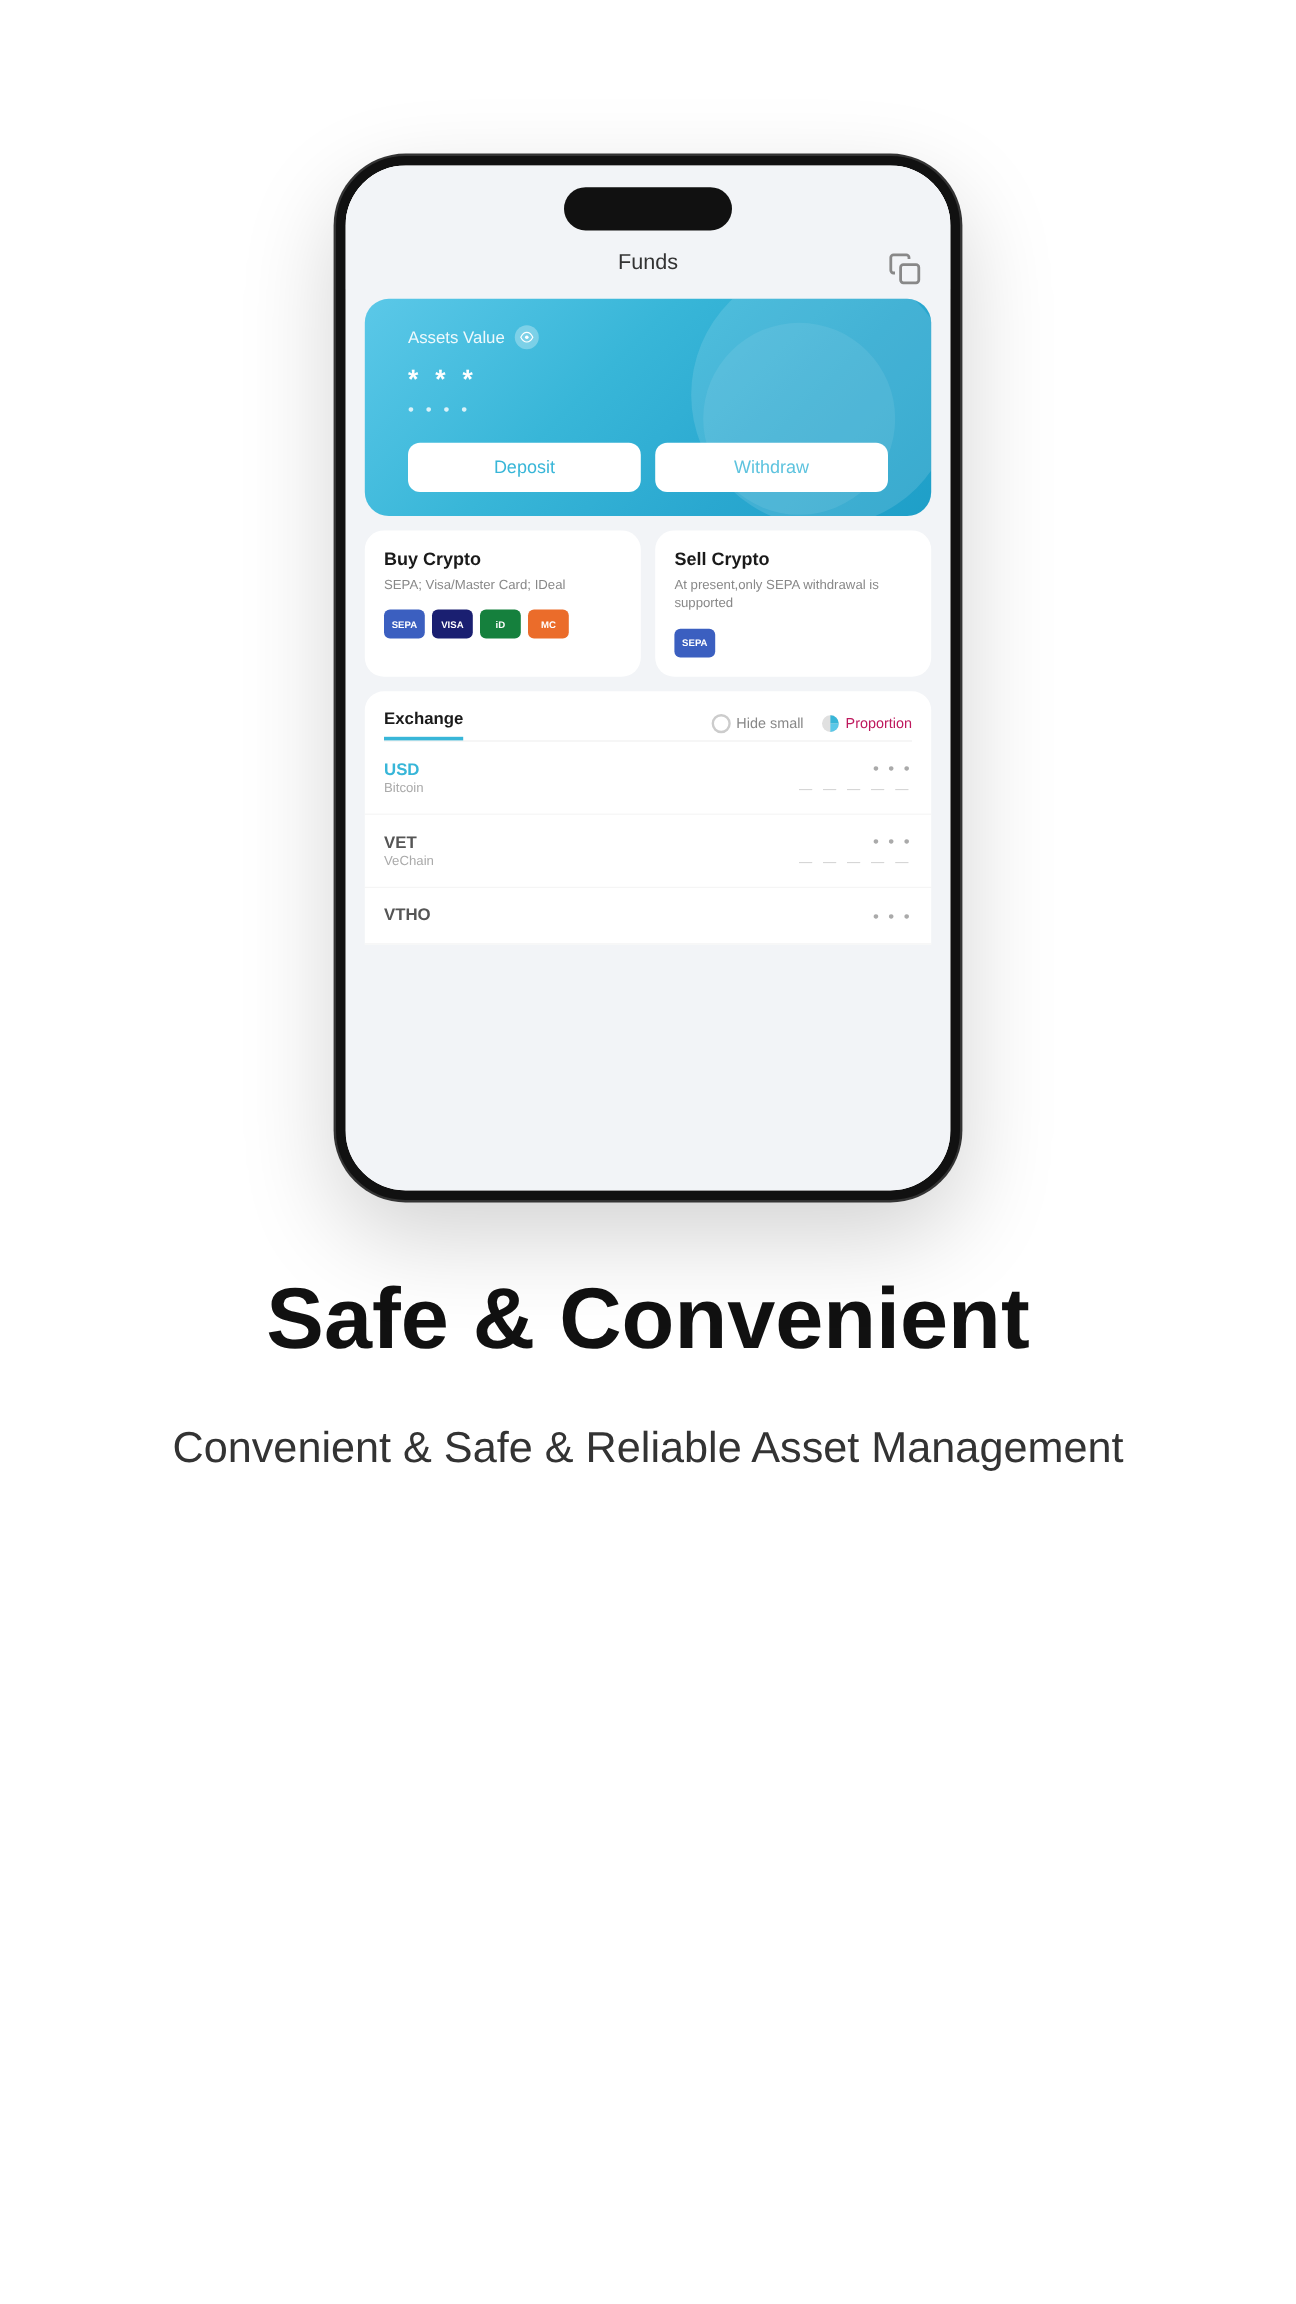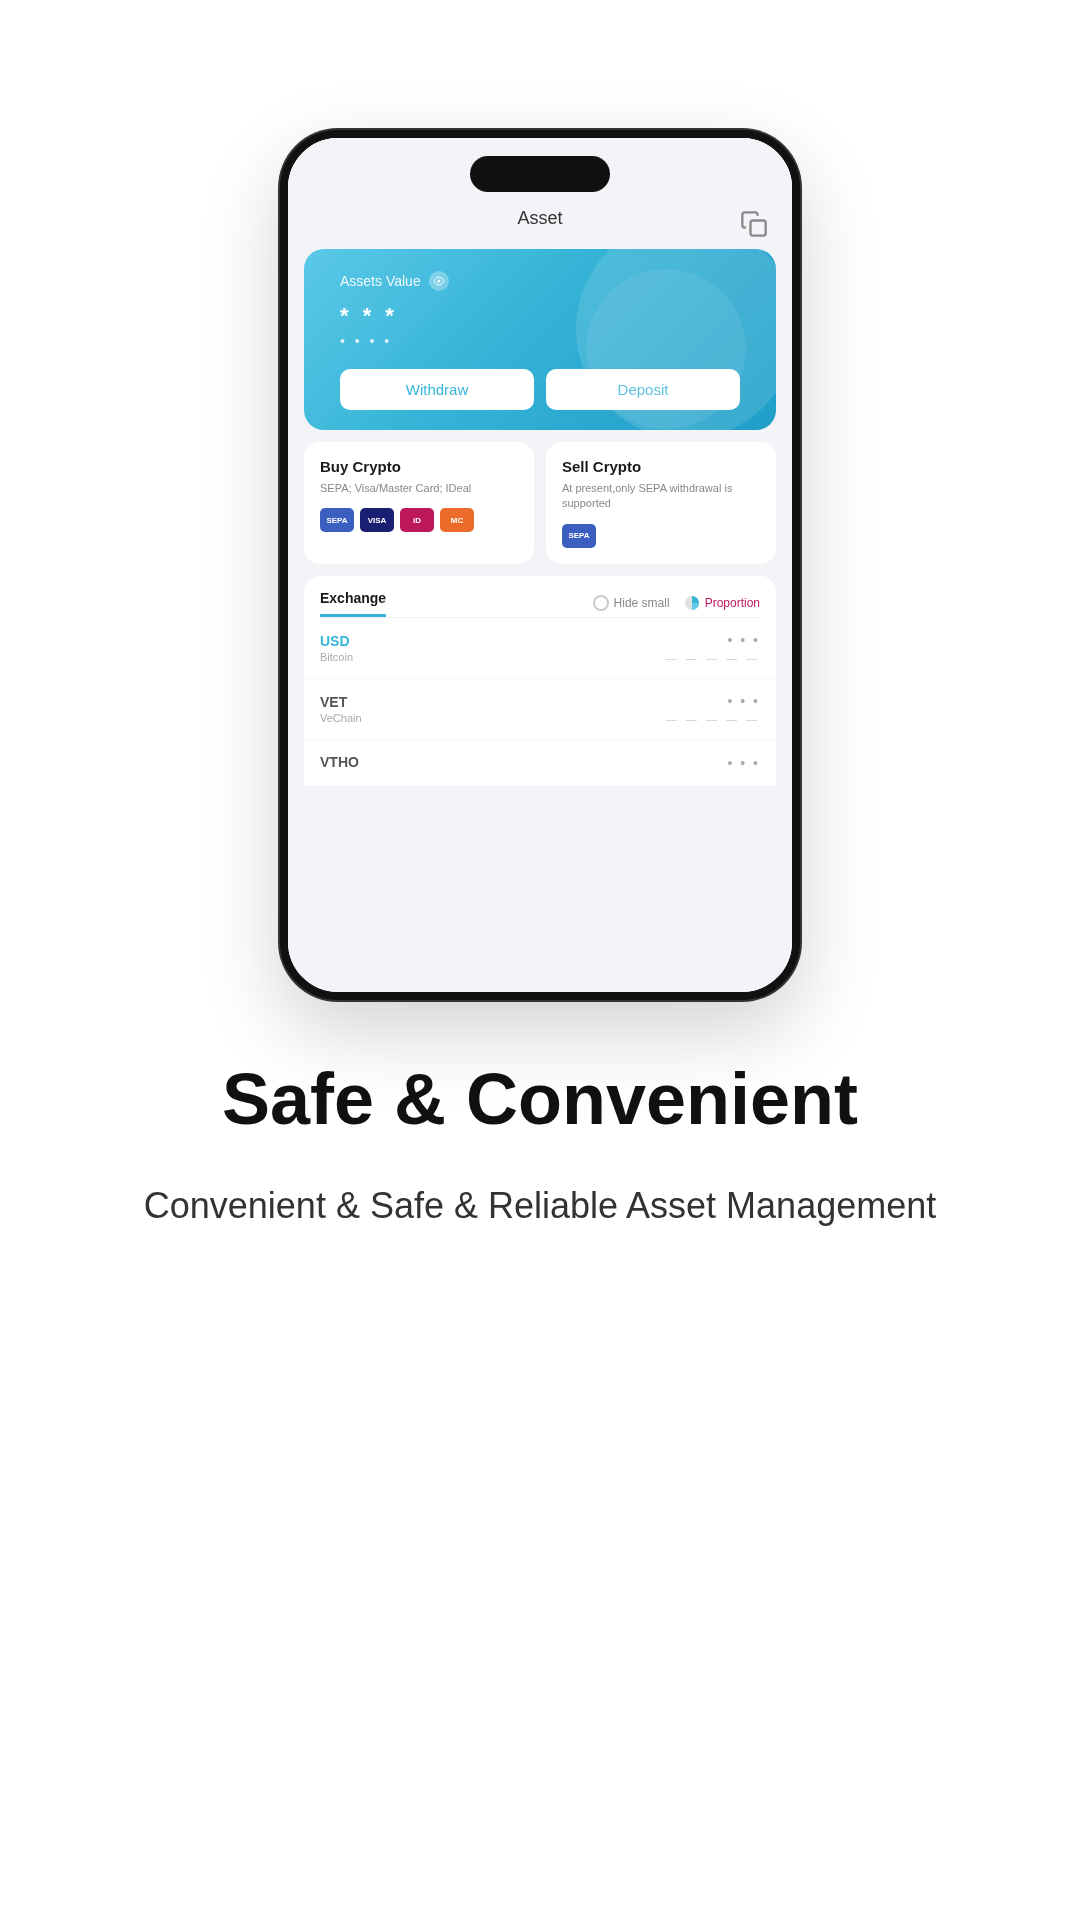--- a/index.html
+++ b/index.html
@@ -208,21 +208,21 @@
       display: flex;
       align-items: center;
       justify-content: center;
       font-size: 8px;
       font-weight: 700;
       color: white;
     }
 
     .badge-sepa { background: #3b5fc0; }
     .badge-visa { background: #1a1f71; }
-    .badge-ideal { background: #be185d; text-align: right; }
+    .badge-ideal { background: #15803d; text-align: right; }
     .badge-master { background: #eb6c2a; }
 
     
     .exchange-section {
       margin: 4px 16px 0;
       background: white;
       border-radius: 16px 16px 0 0;
     }
 
     .exchange-header {
@@ -351,21 +351,21 @@
   </style>
 </head>
 <body>
 
 <div class="phone-container">
   <div class="phone-frame">
     <div class="notch"></div>
     <div class="screen">
 
       <div class="header">
-        <span class="header-title">Asset</span>
+        <span class="header-title">Funds</span>
         <div class="header-icon">
           <svg viewBox="0 0 24 24" fill="none" stroke="#888" stroke-width="2">
             <rect x="9" y="9" width="13" height="13" rx="2" ry="2"></rect>
             <path d="M5 15H4a2 2 0 0 1-2-2V4a2 2 0 0 1 2-2h9a2 2 0 0 1 2 2v1"></path>
           </svg>
         </div>
       </div>
 
       <div class="assets-card">
         <div class="assets-label">
@@ -373,22 +373,22 @@
           <div class="eye-icon">
             <svg width="12" height="12" viewBox="0 0 24 24" fill="white">
               <circle cx="12" cy="12" r="3"></circle>
               <path d="M2 12s4-8 10-8 10 8 10 8-4 8-10 8-10-8-10-8z" stroke="white" stroke-width="2" fill="none"></path>
             </svg>
           </div>
         </div>
         <div class="assets-value-hidden">* * *</div>
         <div class="assets-sub-hidden">• • • •</div>
         <div class="card-buttons">
+          <button class="card-btn">Deposit</button>
           <button class="card-btn">Withdraw</button>
-          <button class="card-btn">Deposit</button>
         </div>
       </div>
 
       <div class="buy-sell-row">
 
         <div class="buy-sell-card">
           <div class="buy-sell-title">Buy Crypto</div>
           <div class="buy-sell-desc">SEPA; Visa/Master Card; IDeal</div>
           <div class="payment-icons">
             <div class="payment-badge badge-sepa">SEPA</div>

